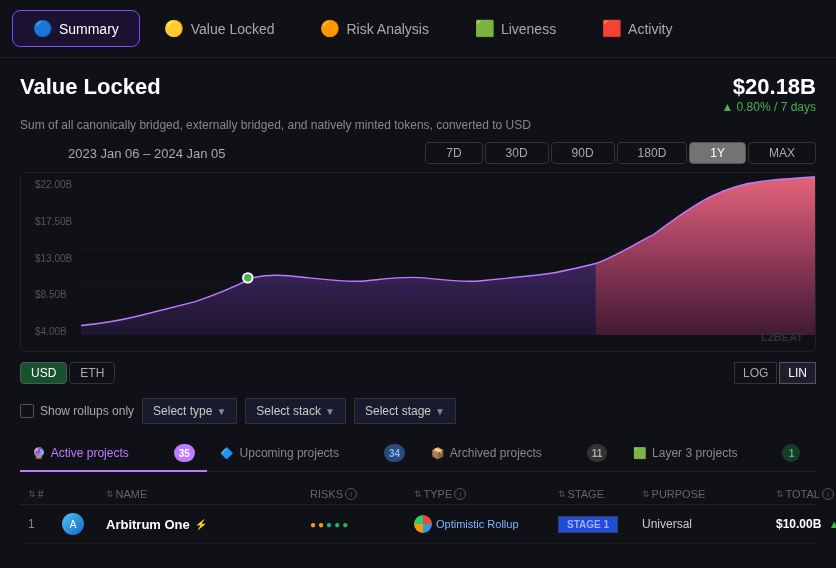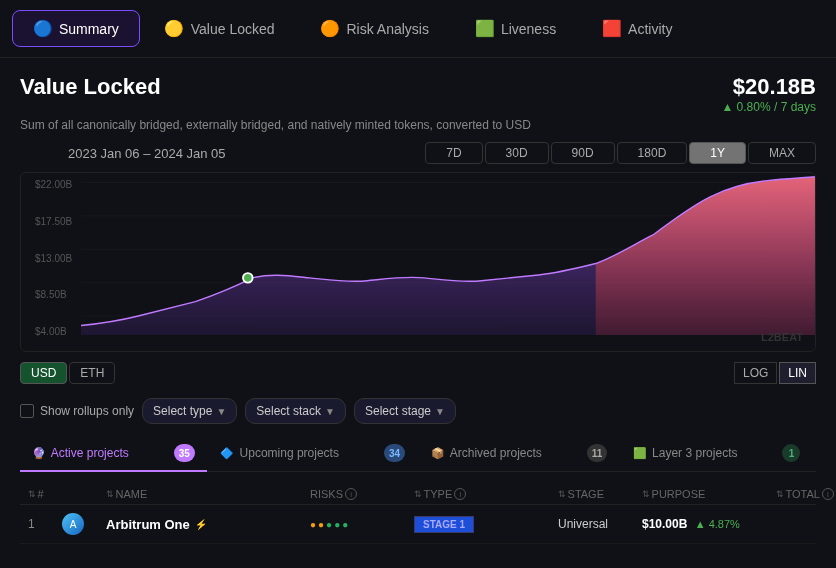--- a/index.html
+++ b/index.html
@@ -210,21 +210,21 @@
       height: 14px;
       border: 1px solid #555;
       border-radius: 2px;
       background: transparent;
     }
     .filter-select {
       display: flex;
       align-items: center;
       gap: 4px;
       padding: 5px 10px;
-      border-radius: 10px;
+      border-radius: 1px;
       border: 1px solid #333;
       background: #1a1a2e;
       color: #ccc;
       font-size: 12px;
       cursor: pointer;
     }
     .filter-select .chevron {
       font-size: 10px;
       color: #888;
     }
@@ -551,20 +551,24 @@
       <span class="project-name">Arbitrum One</span>
       <span class="verified-icon">⚡</span>
     </div>
     <div style="display:flex;gap:2px;">
       <span style="color:#f39c12;font-size:10px;">●</span>
       <span style="color:#f39c12;font-size:10px;">●</span>
       <span style="color:#27ae60;font-size:10px;">●</span>
       <span style="color:#27ae60;font-size:10px;">●</span>
       <span style="color:#27ae60;font-size:10px;">●</span>
     </div>
+    <div class="type-cell">
+      <div class="type-dot" style="width:18px;height:18px;border-radius:50%;background:conic-gradient(#e74c3c 0deg 90deg,#3498db 90deg 180deg,#f39c12 180deg 270deg,#2ecc71 270deg 360deg);flex-shrink:0;"></div>
+      <span class="type-label">Optimistic Rollup</span>
+    </div>
     <div>
       <span class="stage-badge">STAGE 1</span>
     </div>
     <div style="color:#ccc;font-size:12px;">Universal</div>
     <div>
       <span class="total-cell">$10.00B</span>
       <span class="total-change" style="margin-left:4px;">▲ 4.87%</span>
     </div>
 
   </div>

